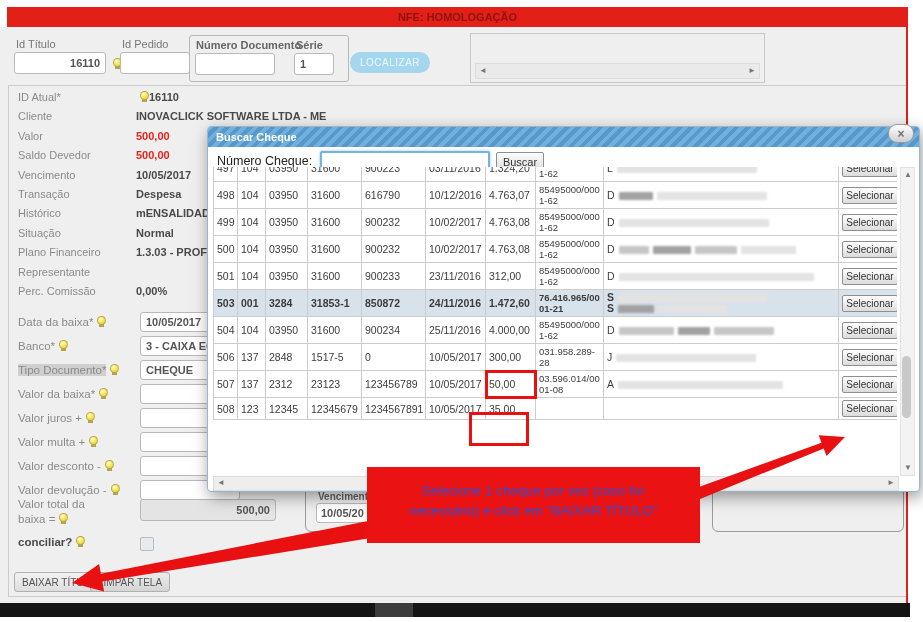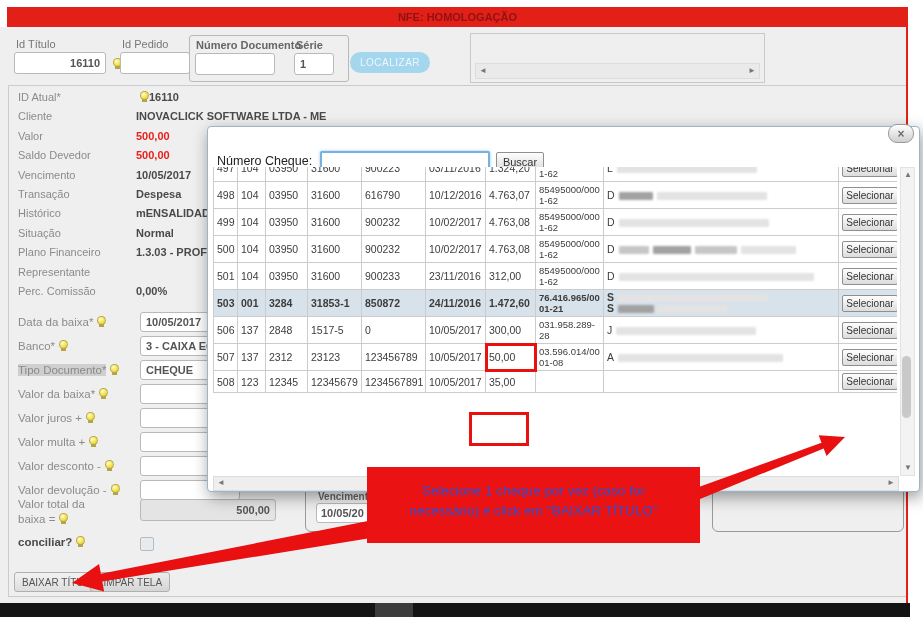--- a/index.html
+++ b/index.html
@@ -163,20 +163,21 @@
   <div class="fieldbox" style="left:305px;top:452px;width:168px;height:78px;">
     <span id="venc-label">Vencimento</span>
     <input id="venc-input" value="10/05/20" style="">
   </div>
   <div class="fieldbox" style="left:712px;top:452px;width:190px;height:78px;"></div>
 
   <button class="gray-btn" style="left:14px;top:572px;background:linear-gradient(#f2f2f2,#dedede);">BAIXAR TÍTULO</button>
   <button class="gray-btn" style="left:90px;top:572px;">LIMPAR TELA</button>
 
   <div id="modal">
+    <div id="modal-titlebar">Buscar Cheque</div>
     <button id="modal-close">×</button>
     <span id="search-label">Número Cheque:</span>
     <input id="search-input" value="" style="">
     <button id="buscar-btn">Buscar</button>
     <div id="table-viewport">
       <table id="cheque-table">
         <colgroup>
           <col style="width:24px">
             <col style="width:28px">
             <col style="width:42px">
@@ -268,20 +269,34 @@
               <td>24/11/2016</td>
               <td>1.472,60</td>
               <td class="doc">76.416.965/0001-21</td>
               <td class="nome">
                 <div class="nline"><span>S</span><span class="blur s0" style="width: 150px;"></span></div>
                 <div class="nline"><span>S</span><span class="blur s2" style="width: 36px;"></span><span class="blur s0" style="width: 70px;"></span></div>
               </td>
               <td class="selcell"><button class="selbtn">Selecionar</button></td>
             </tr>
             <tr>
+              <td>504</td>
+              <td>104</td>
+              <td>03950</td>
+              <td>31600</td>
+              <td>900234</td>
+              <td>25/11/2016</td>
+              <td>4.000,00</td>
+              <td class="doc">85495000/0001-62</td>
+              <td class="nome">
+                <div class="nline"><span>D</span><span class="blur s1" style="width: 55px;"></span><span class="blur s2" style="width: 32px;"></span><span class="blur s1" style="width: 60px;"></span></div>
+              </td>
+              <td class="selcell"><button class="selbtn">Selecionar</button></td>
+            </tr>
+            <tr>
               <td>506</td>
               <td>137</td>
               <td>2848</td>
               <td>1517-5</td>
               <td>0</td>
               <td>10/05/2017</td>
               <td>300,00</td>
               <td class="doc">031.958.289-28</td>
               <td class="nome">
                 <div class="nline"><span>J</span><span class="blur s0" style="width: 140px;"></span></div>

